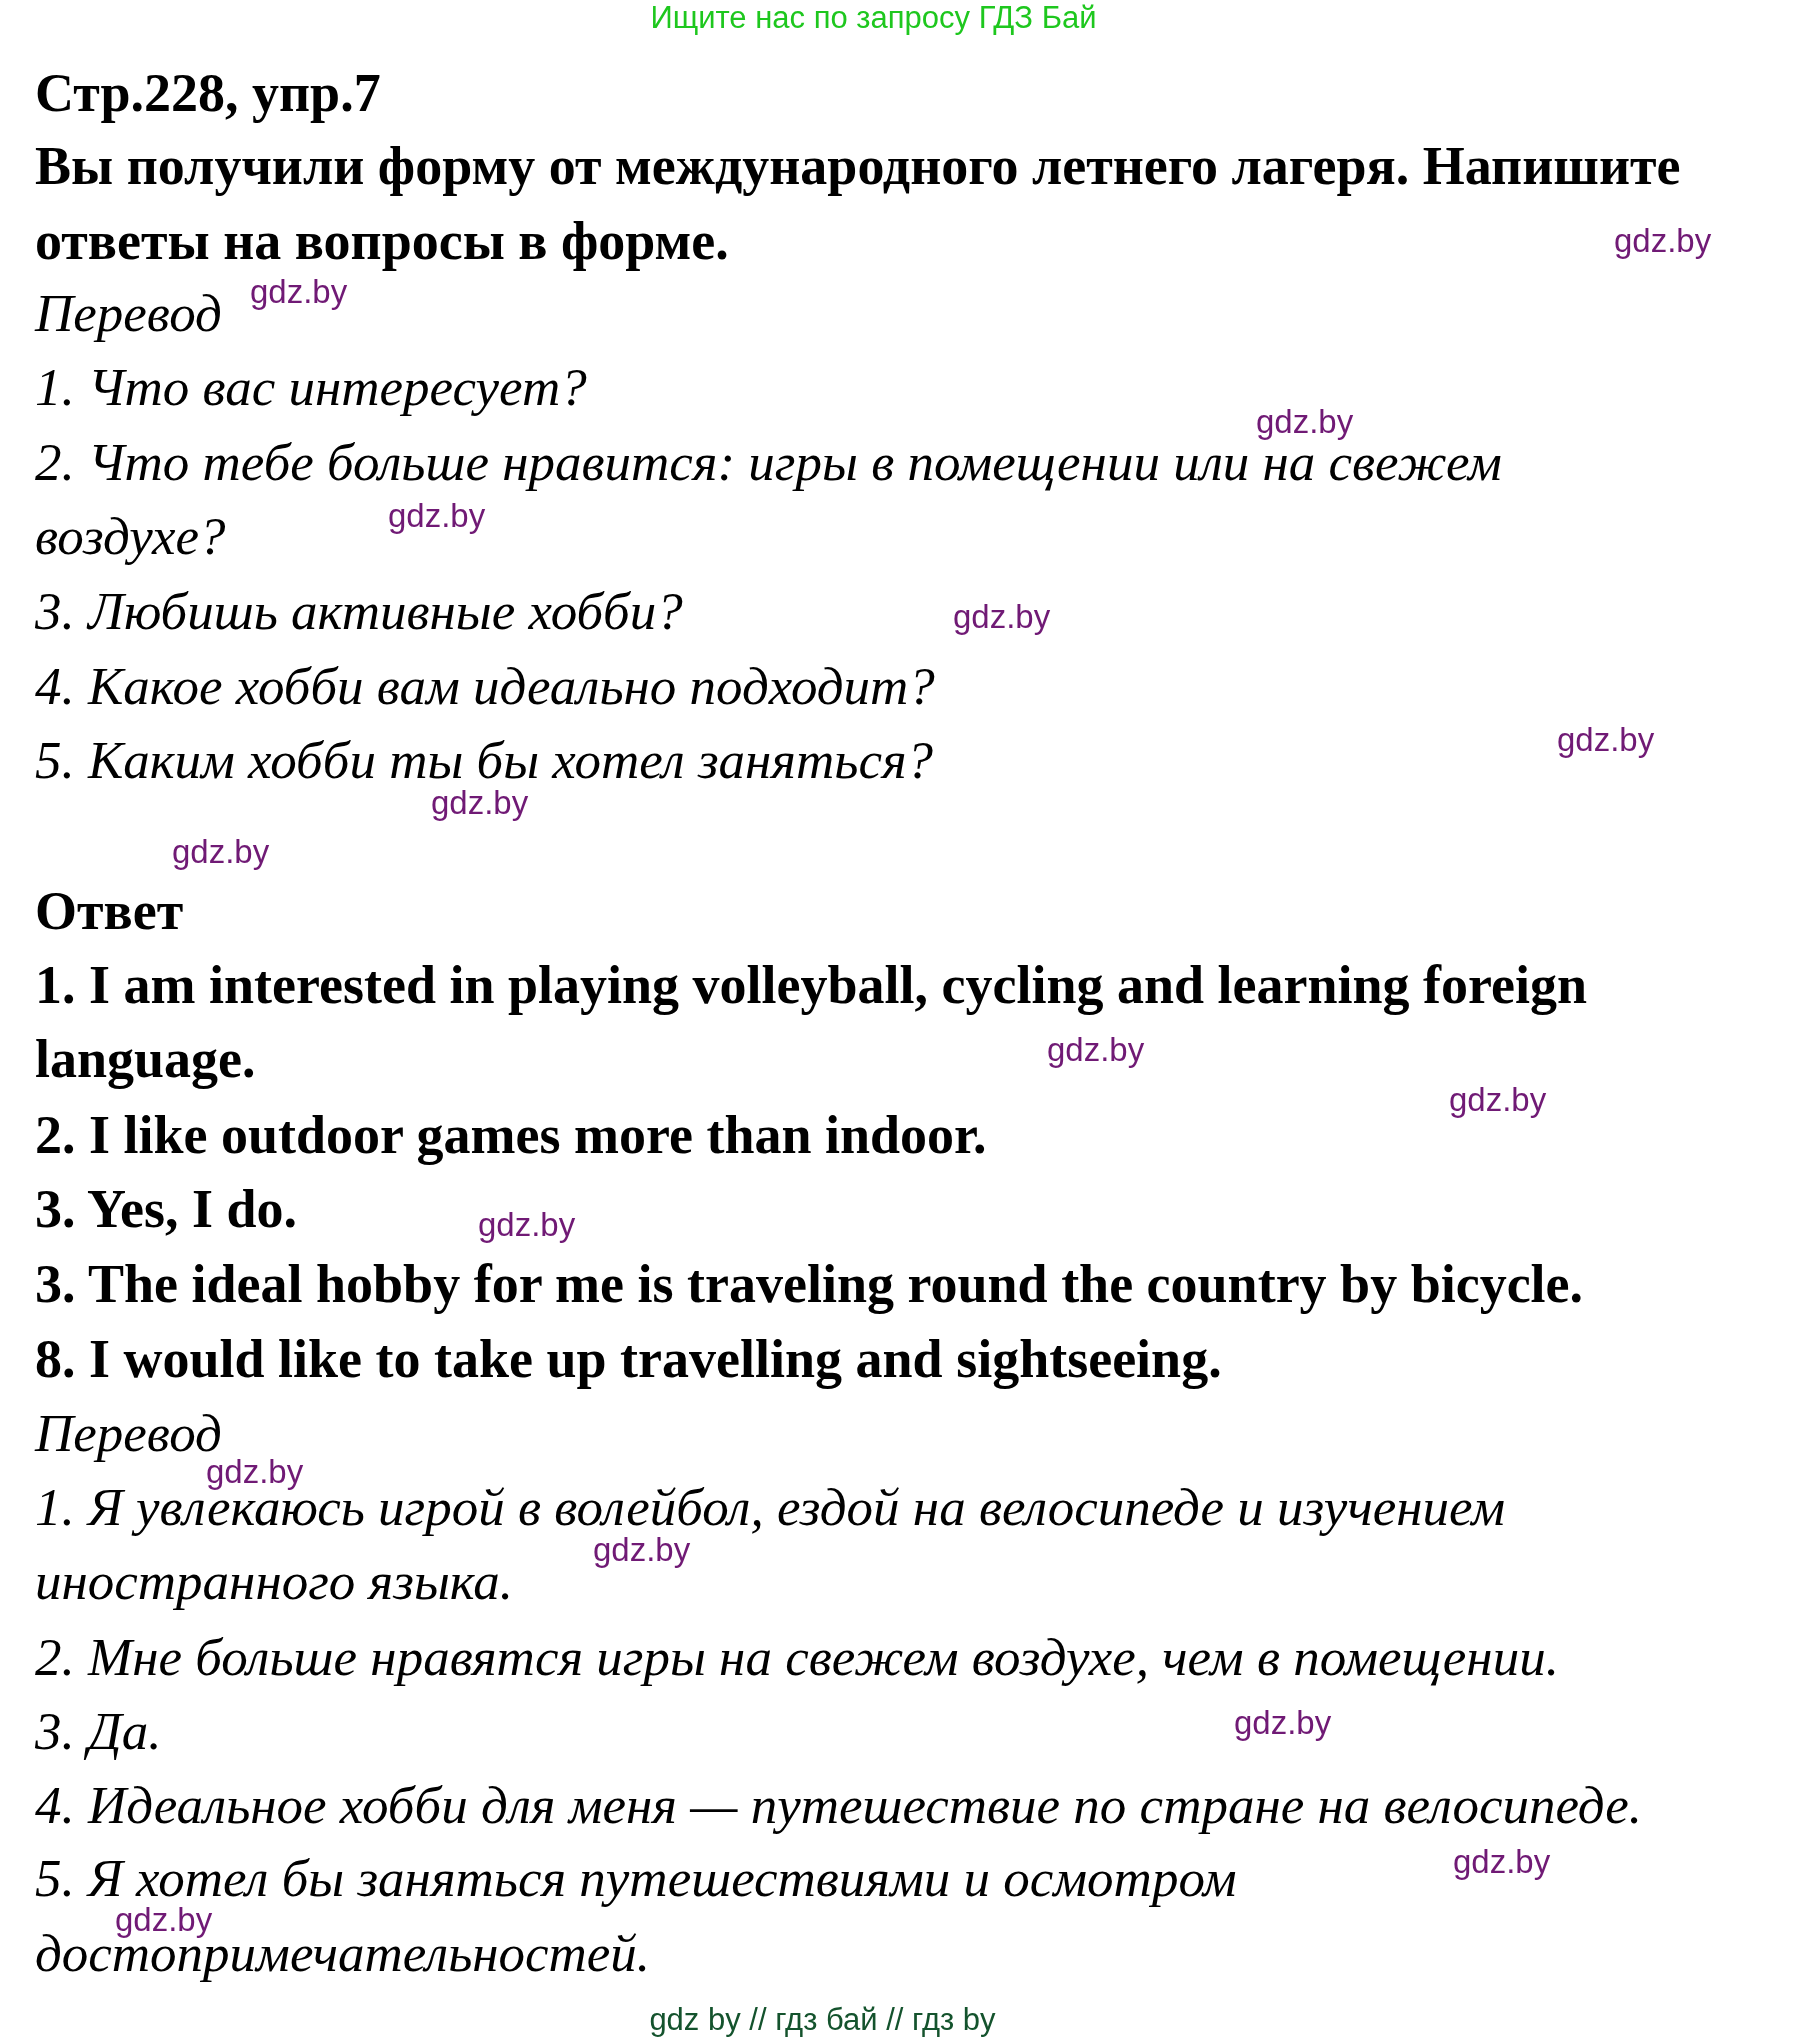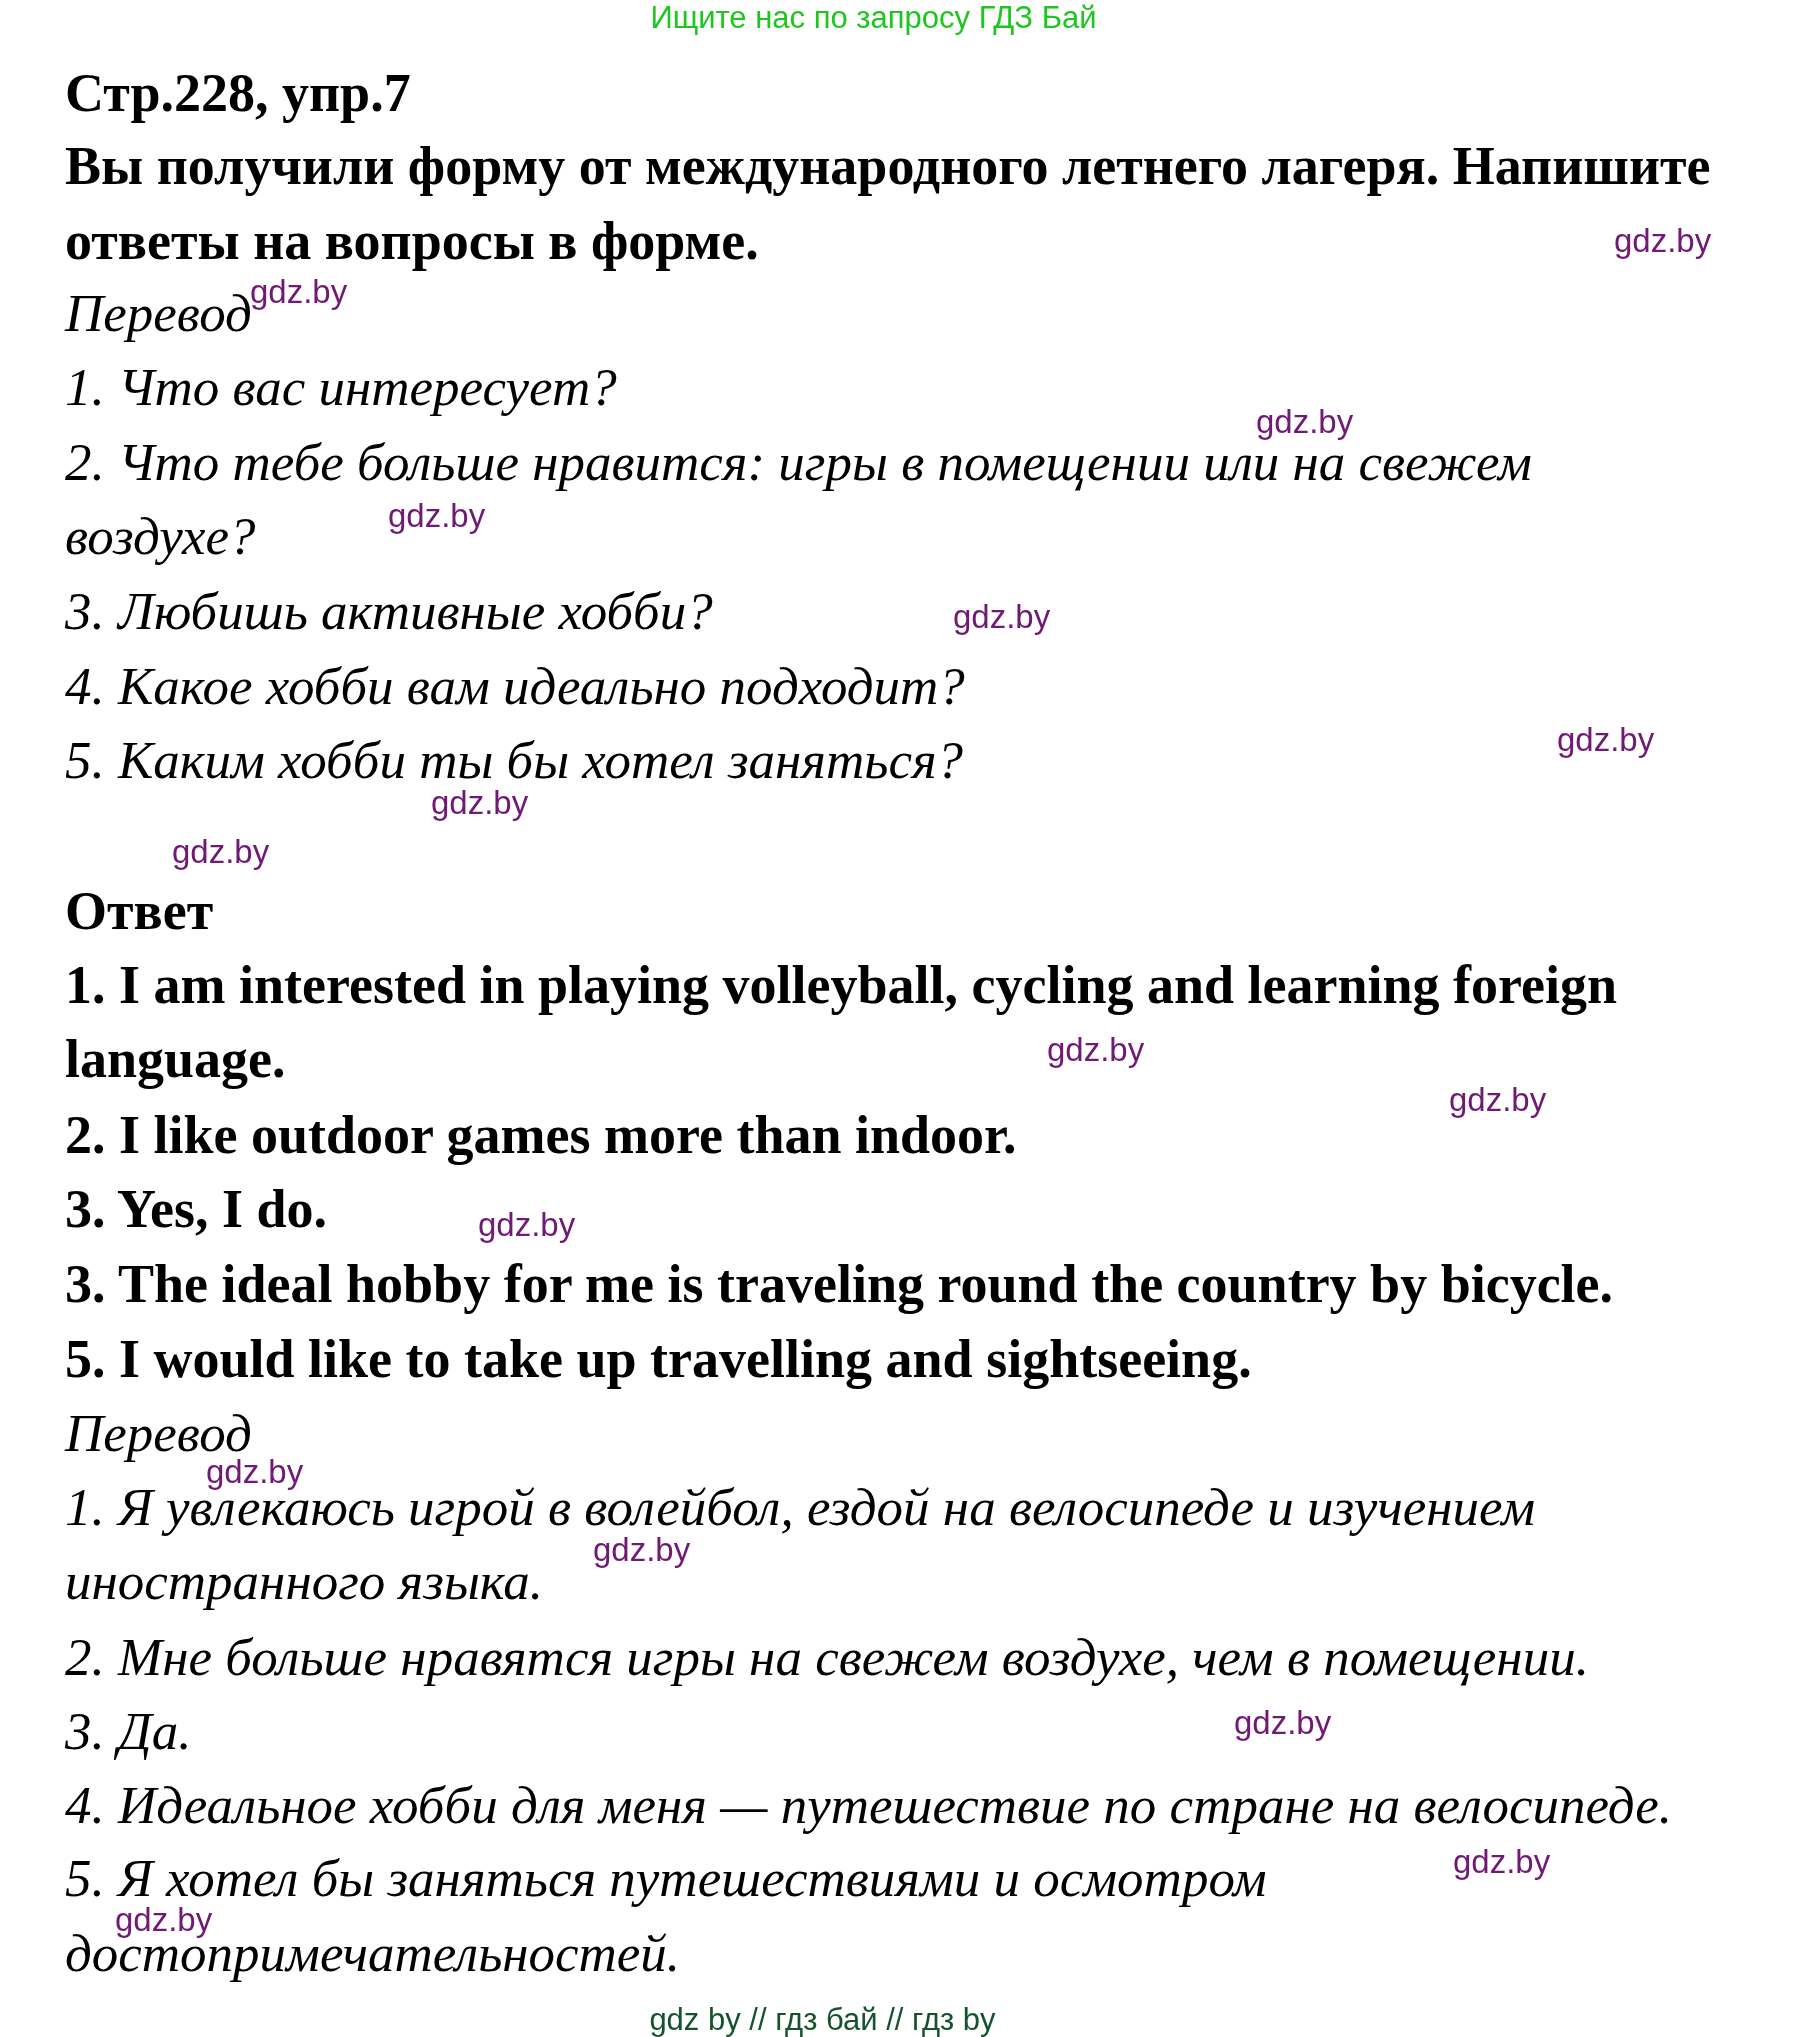--- a/index.html
+++ b/index.html
@@ -1,17 +1,17 @@
 <!DOCTYPE html>
 <html><head>
 <meta charset="utf-8">
 <style>
   html, body { margin:0; padding:0; background:#ffffff; }
   body { width:1801px; height:2037px; position:relative; overflow:hidden; }
-  .line { position:absolute; left:35px; white-space:nowrap; color:#000;margin-left:30px; }
+  .line { position:absolute; left:35px; white-space:nowrap; color:#000; }
   .bold { font-family:"Liberation Serif", "DejaVu Serif", serif; font-weight:bold; font-size:54px; line-height:74px; }
   .ital { font-family:"Liberation Serif", "DejaVu Serif", serif; font-style:italic; font-size:53px; line-height:74px; }
   .wm { position:absolute; font-family:"Liberation Sans", "DejaVu Sans", sans-serif; font-size:33px; line-height:31px; color:#701a75; white-space:nowrap; }
   .toplink { position:absolute; top:0; left:0; width:1747px; text-align:center; font-family:"Liberation Sans", "DejaVu Sans", sans-serif; font-size:31px; line-height:35px; color:#1ec71e; text-decoration:none; }
   .botlink { position:absolute; top:2002px; left:0; width:1645px; text-align:center; font-family:"Liberation Sans", "DejaVu Sans", sans-serif; font-size:31px; line-height:35px; color:#14532d; }
 </style>
 </head>
 <body>
 
 <div class="toplink">Ищите нас по запросу ГДЗ Бай</div>
@@ -27,21 +27,21 @@
 <div class="line ital" style="top:574px">3. Любишь активные хобби?</div>
 <div class="line ital" style="top:649px">4. Какое хобби вам идеально подходит?</div>
 <div class="line ital" style="top:723px">5. Каким хобби ты бы хотел заняться?</div>
 
 <div class="line bold" style="top:874px">Ответ</div>
 <div class="line bold" style="top:948px">1. I am interested in playing volleyball, cycling and learning foreign</div>
 <div class="line bold" style="top:1022px">language.</div>
 <div class="line bold" style="top:1098px">2. I like outdoor games more than indoor.</div>
 <div class="line bold" style="top:1172px">3. Yes, I do.</div>
 <div class="line bold" style="top:1247px">3. The ideal hobby for me is traveling round the country by bicycle.</div>
-<div class="line bold" style="top:1322px">5. I would like to take up travelling and sightseeing.</div>
+<div class="line bold" style="top:1322px">8. I would like to take up travelling and sightseeing.</div>
 
 <div class="line ital" style="top:1396px">Перевод</div>
 <div class="line ital" style="top:1470px">1. Я увлекаюсь игрой в волейбол, ездой на велосипеде и изучением</div>
 <div class="line ital" style="top:1544px">иностранного языка.</div>
 <div class="line ital" style="top:1620px">2. Мне больше нравятся игры на свежем воздухе, чем в помещении.</div>
 <div class="line ital" style="top:1694px">3. Да.</div>
 <div class="line ital" style="top:1768px">4. Идеальное хобби для меня — путешествие по стране на велосипеде.</div>
 <div class="line ital" style="top:1841px">5. Я хотел бы заняться путешествиями и осмотром</div>
 <div class="line ital" style="top:1916px">достопримечательностей.</div>
 

